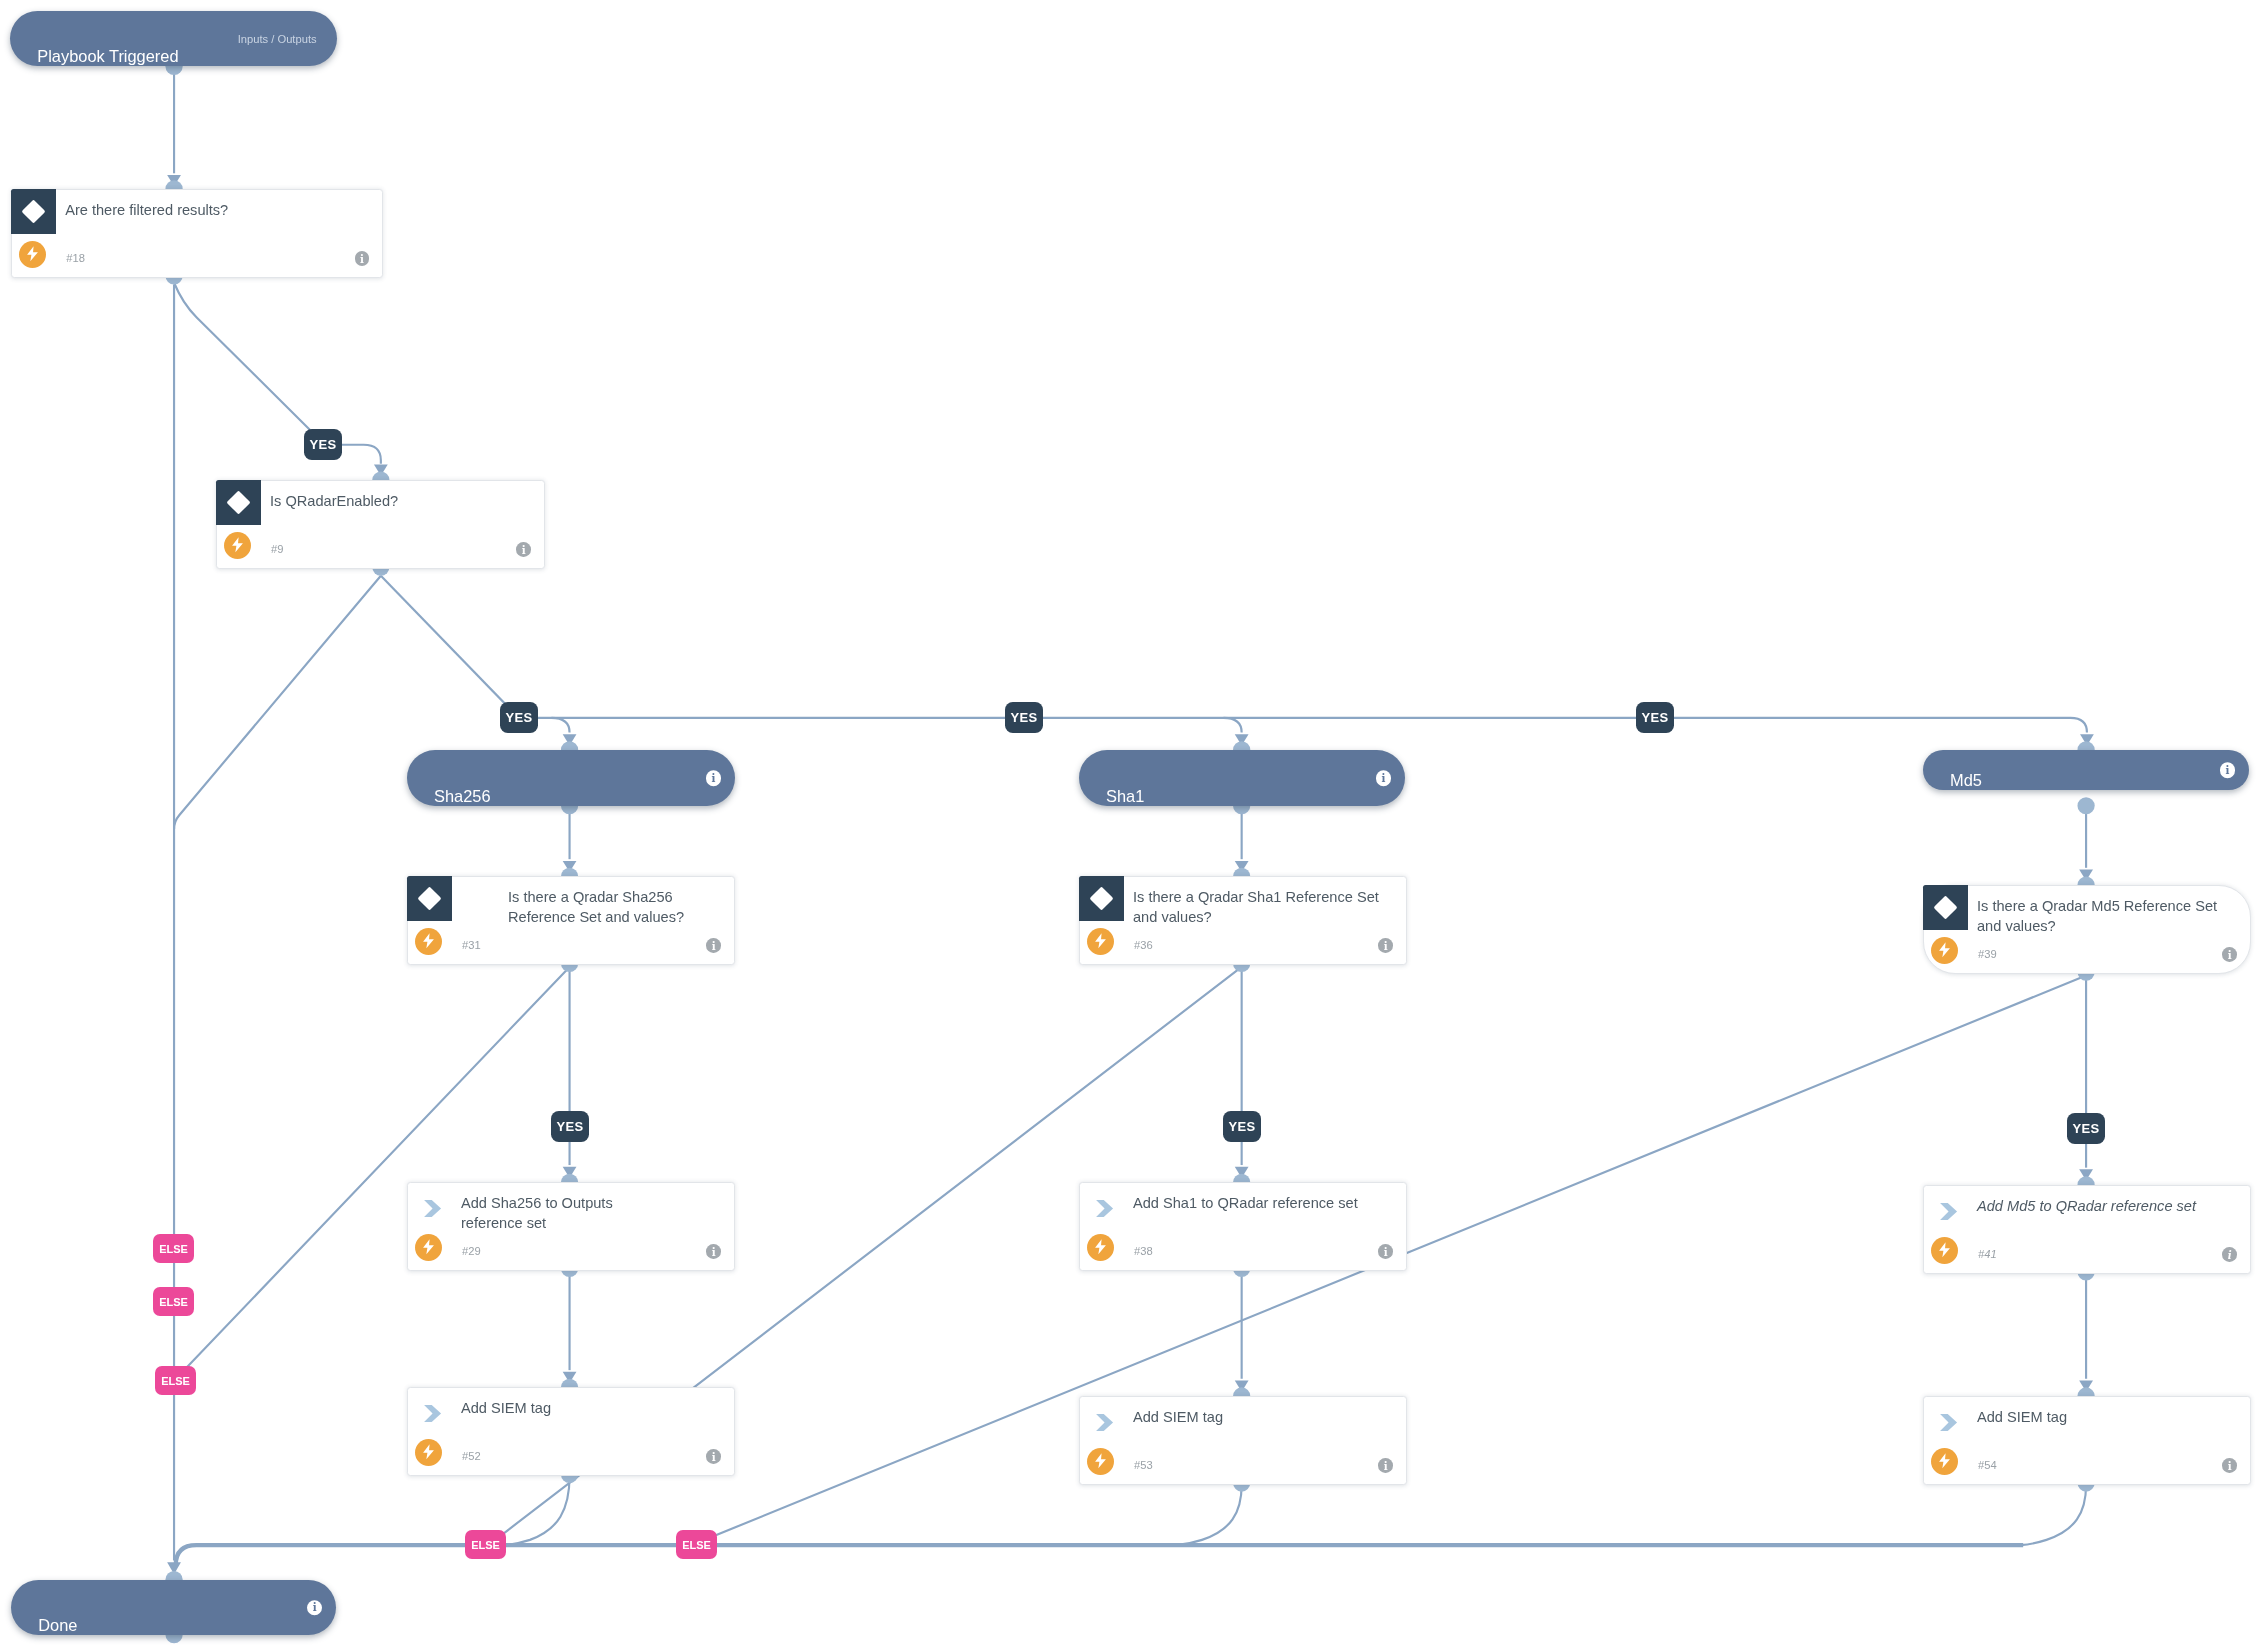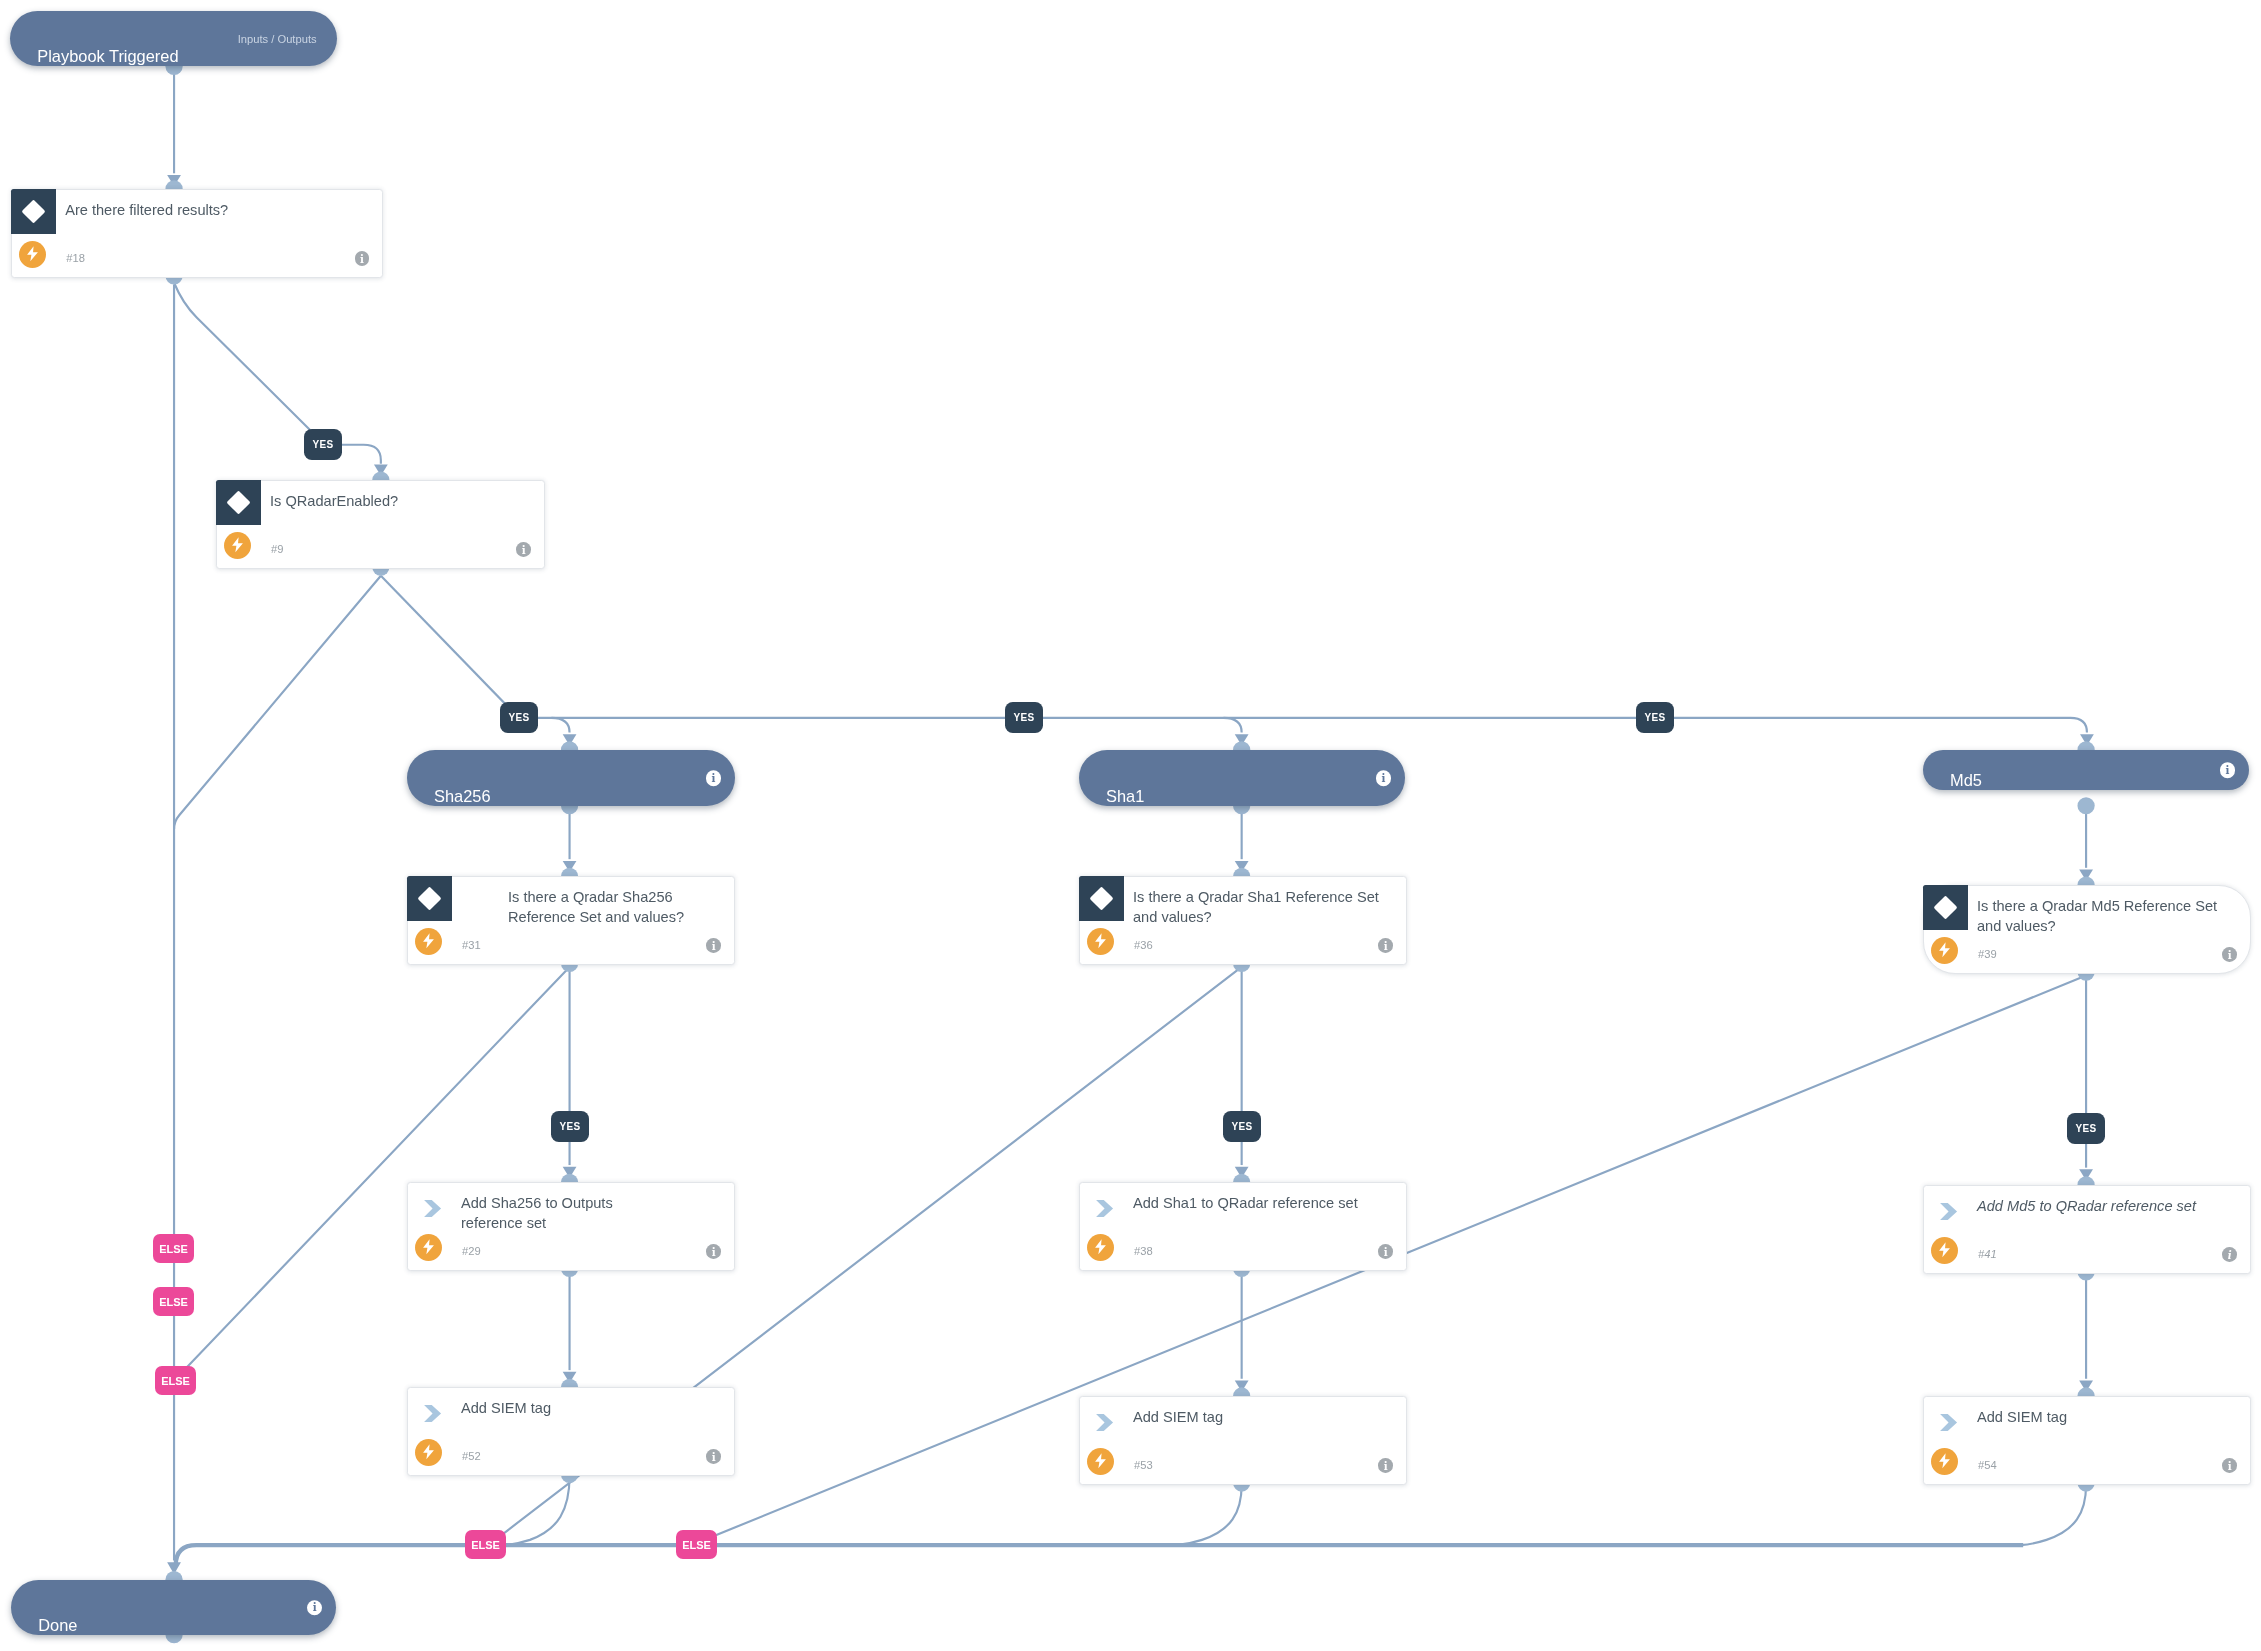--- a/index.html
+++ b/index.html
@@ -28,21 +28,21 @@
         box-shadow:0 2.6px 6px rgba(50,65,85,.38);display:flex;align-items:flex-end;z-index:3;cursor:pointer;}
   .pill .t{font-size:16.4px;margin-left:27px;}
   .pill .rlabel{position:absolute;right:20.7px;top:50%;transform:translateY(-50%);
                 font-size:11.2px;color:#c9d4e3;}
   .winfo{position:absolute;right:13.8px;top:50%;transform:translateY(-50%);width:15.5px;height:15.5px;
          border-radius:50%;background:#ffffff;color:#5e769a;display:flex;align-items:center;
          justify-content:center;font-family:"DejaVu Serif",serif;font-weight:bold;font-size:10.3px;cursor:pointer;}
 
   
   .ybadge{position:absolute;width:38px;height:31px;background:#2e4356;border-radius:7.8px;color:#fff;
-          font-size:10px;font-weight:bold;letter-spacing:0.3px;display:flex;align-items:center;
+          font-size:13px;font-weight:bold;letter-spacing:0.3px;display:flex;align-items:center;
           justify-content:center;z-index:4;}
   .ebadge{position:absolute;width:41px;height:29px;background:#ec4899;border-radius:6.9px;color:#fff;
           font-size:11px;font-weight:bold;display:flex;align-items:center;justify-content:center;z-index:4;}
 </style>
 </head>
 <body>
 
 <div id="canvas">
 
   <svg id="edges" width="2261" height="1652" viewBox="0 0 2624 1917">

